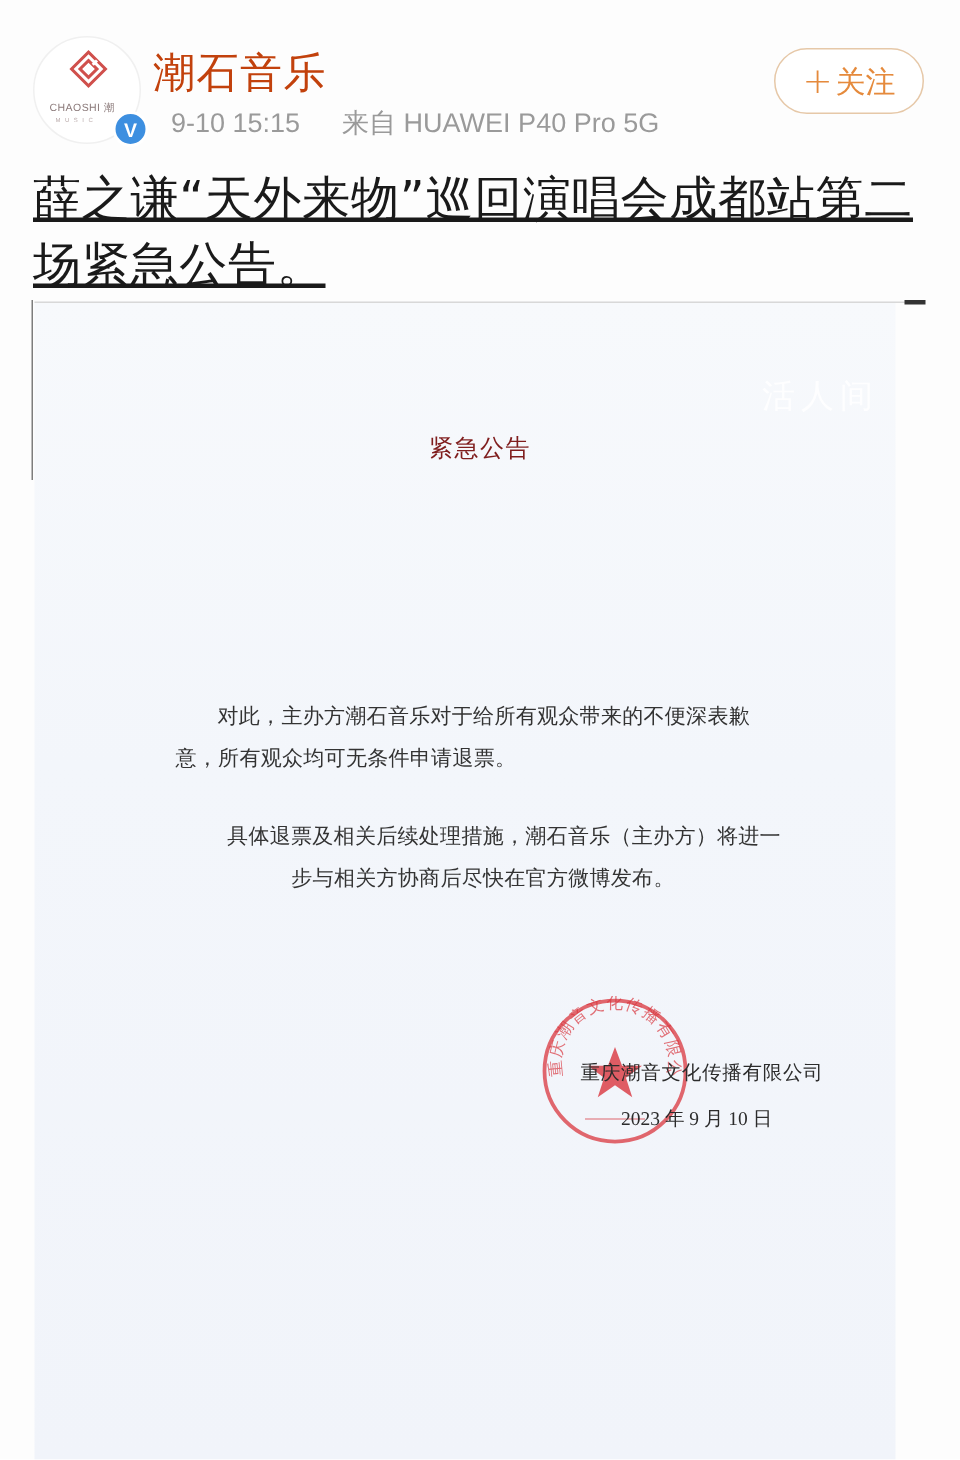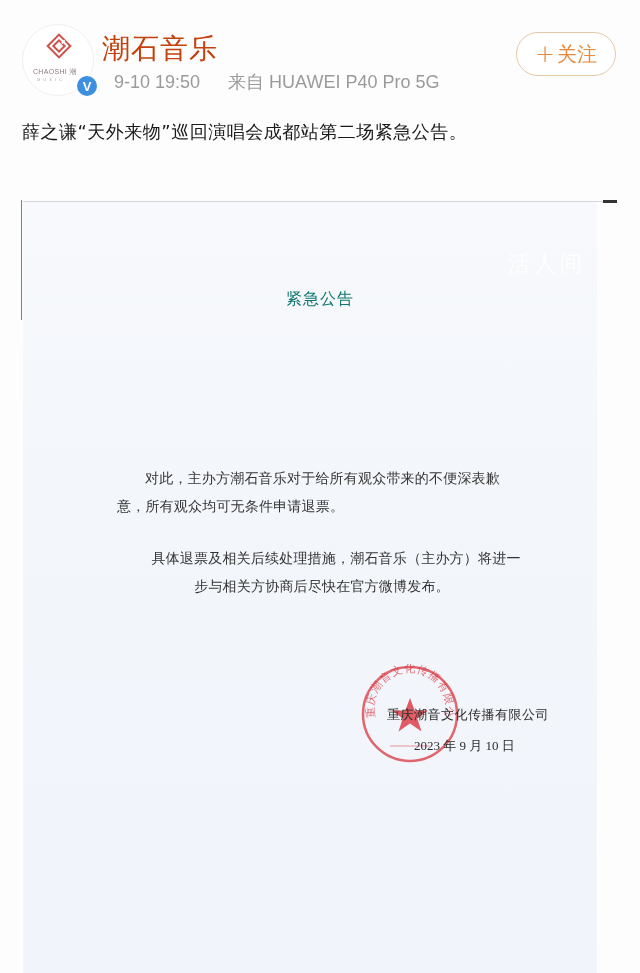--- a/index.html
+++ b/index.html
@@ -57,22 +57,23 @@
     width: 100px; height: 44px; box-sizing: border-box;
     border: 1.5px solid #e6c8a8; border-radius: 22px;
     background: #ffffff;
     display: flex; align-items: center; justify-content: center;
     color: #e58a3c; font-size: 20px; cursor: pointer;
   }
   .follow-btn .plus { font-size: 24px; margin-right: 2px; font-weight: 300; }
 
   .post-text {
     position: absolute; left: 22px; top: 110px; width: 592px;
-    font-size: 18px; line-height: 44px; color: #1a1a1a;
+    font-size: 32px; line-height: 44px; color: #1a1a1a;
     letter-spacing: 0.5px;
+    text-decoration: underline;
   }
 
   
   .doc {
     position: absolute; left: 23px; top: 201px; width: 574px; height: 772px;
     background: linear-gradient(180deg, #f7f9fc 0%, #f3f6fb 40%, #f1f4fa 100%);
   }
   .doc-left-line {
     position: absolute; left: 21px; top: 200px; width: 1px; height: 120px;
     background: #7d7d7d;
@@ -86,21 +87,21 @@
     background: #333;
   }
   .watermark {
     position: absolute; left: 508px; top: 249px;
     font-size: 22px; color: rgba(255,255,255,0.85);
     letter-spacing: 4px;
   }
   .doc-title {
     position: absolute; left: 0; top: 289px; width: 640px; text-align: center;
     font-family: "DejaVu Serif", "Liberation Serif", serif;
-    font-size: 16px; color: #0f766e; letter-spacing: 1px;
+    font-size: 16px; color: #7f1d1d; letter-spacing: 1px;
   }
   .doc-para {
     position: absolute; left: 117px; width: 410px;
     font-family: "DejaVu Serif", "Liberation Serif", serif;
     font-size: 14px; line-height: 28px; color: #333;
     text-indent: 28px; letter-spacing: 0.2px;
     margin: 0;
   }
   .para1 { top: 362px; }
   .para2 { top: 464px; }
@@ -134,21 +135,21 @@
         <line x1="13" y1="5" x2="13" y2="9" stroke="#fff" stroke-width="2"></line>
       </g>
     </svg>
     <div class="avatar-text">CHAOSHI 潮</div>
     <div class="avatar-sub">MUSIC</div>
   </div>
   <div class="verified-badge">V</div>
 
   <div class="username">潮石音乐</div>
   <div class="meta">
-    <span>9-10 19:50</span><span class="source">来自 HUAWEI P40 Pro 5G</span>
+    <span>9-10 15:15</span><span class="source">来自 HUAWEI P40 Pro 5G</span>
   </div>
 
   <div class="follow-btn">
     <span class="plus">+</span>
     <span>关注</span>
   </div>
 
   <div class="post-text">薛之谦“天外来物”巡回演唱会成都站第二场紧急公告。</div>
 
   <div class="doc"></div>

